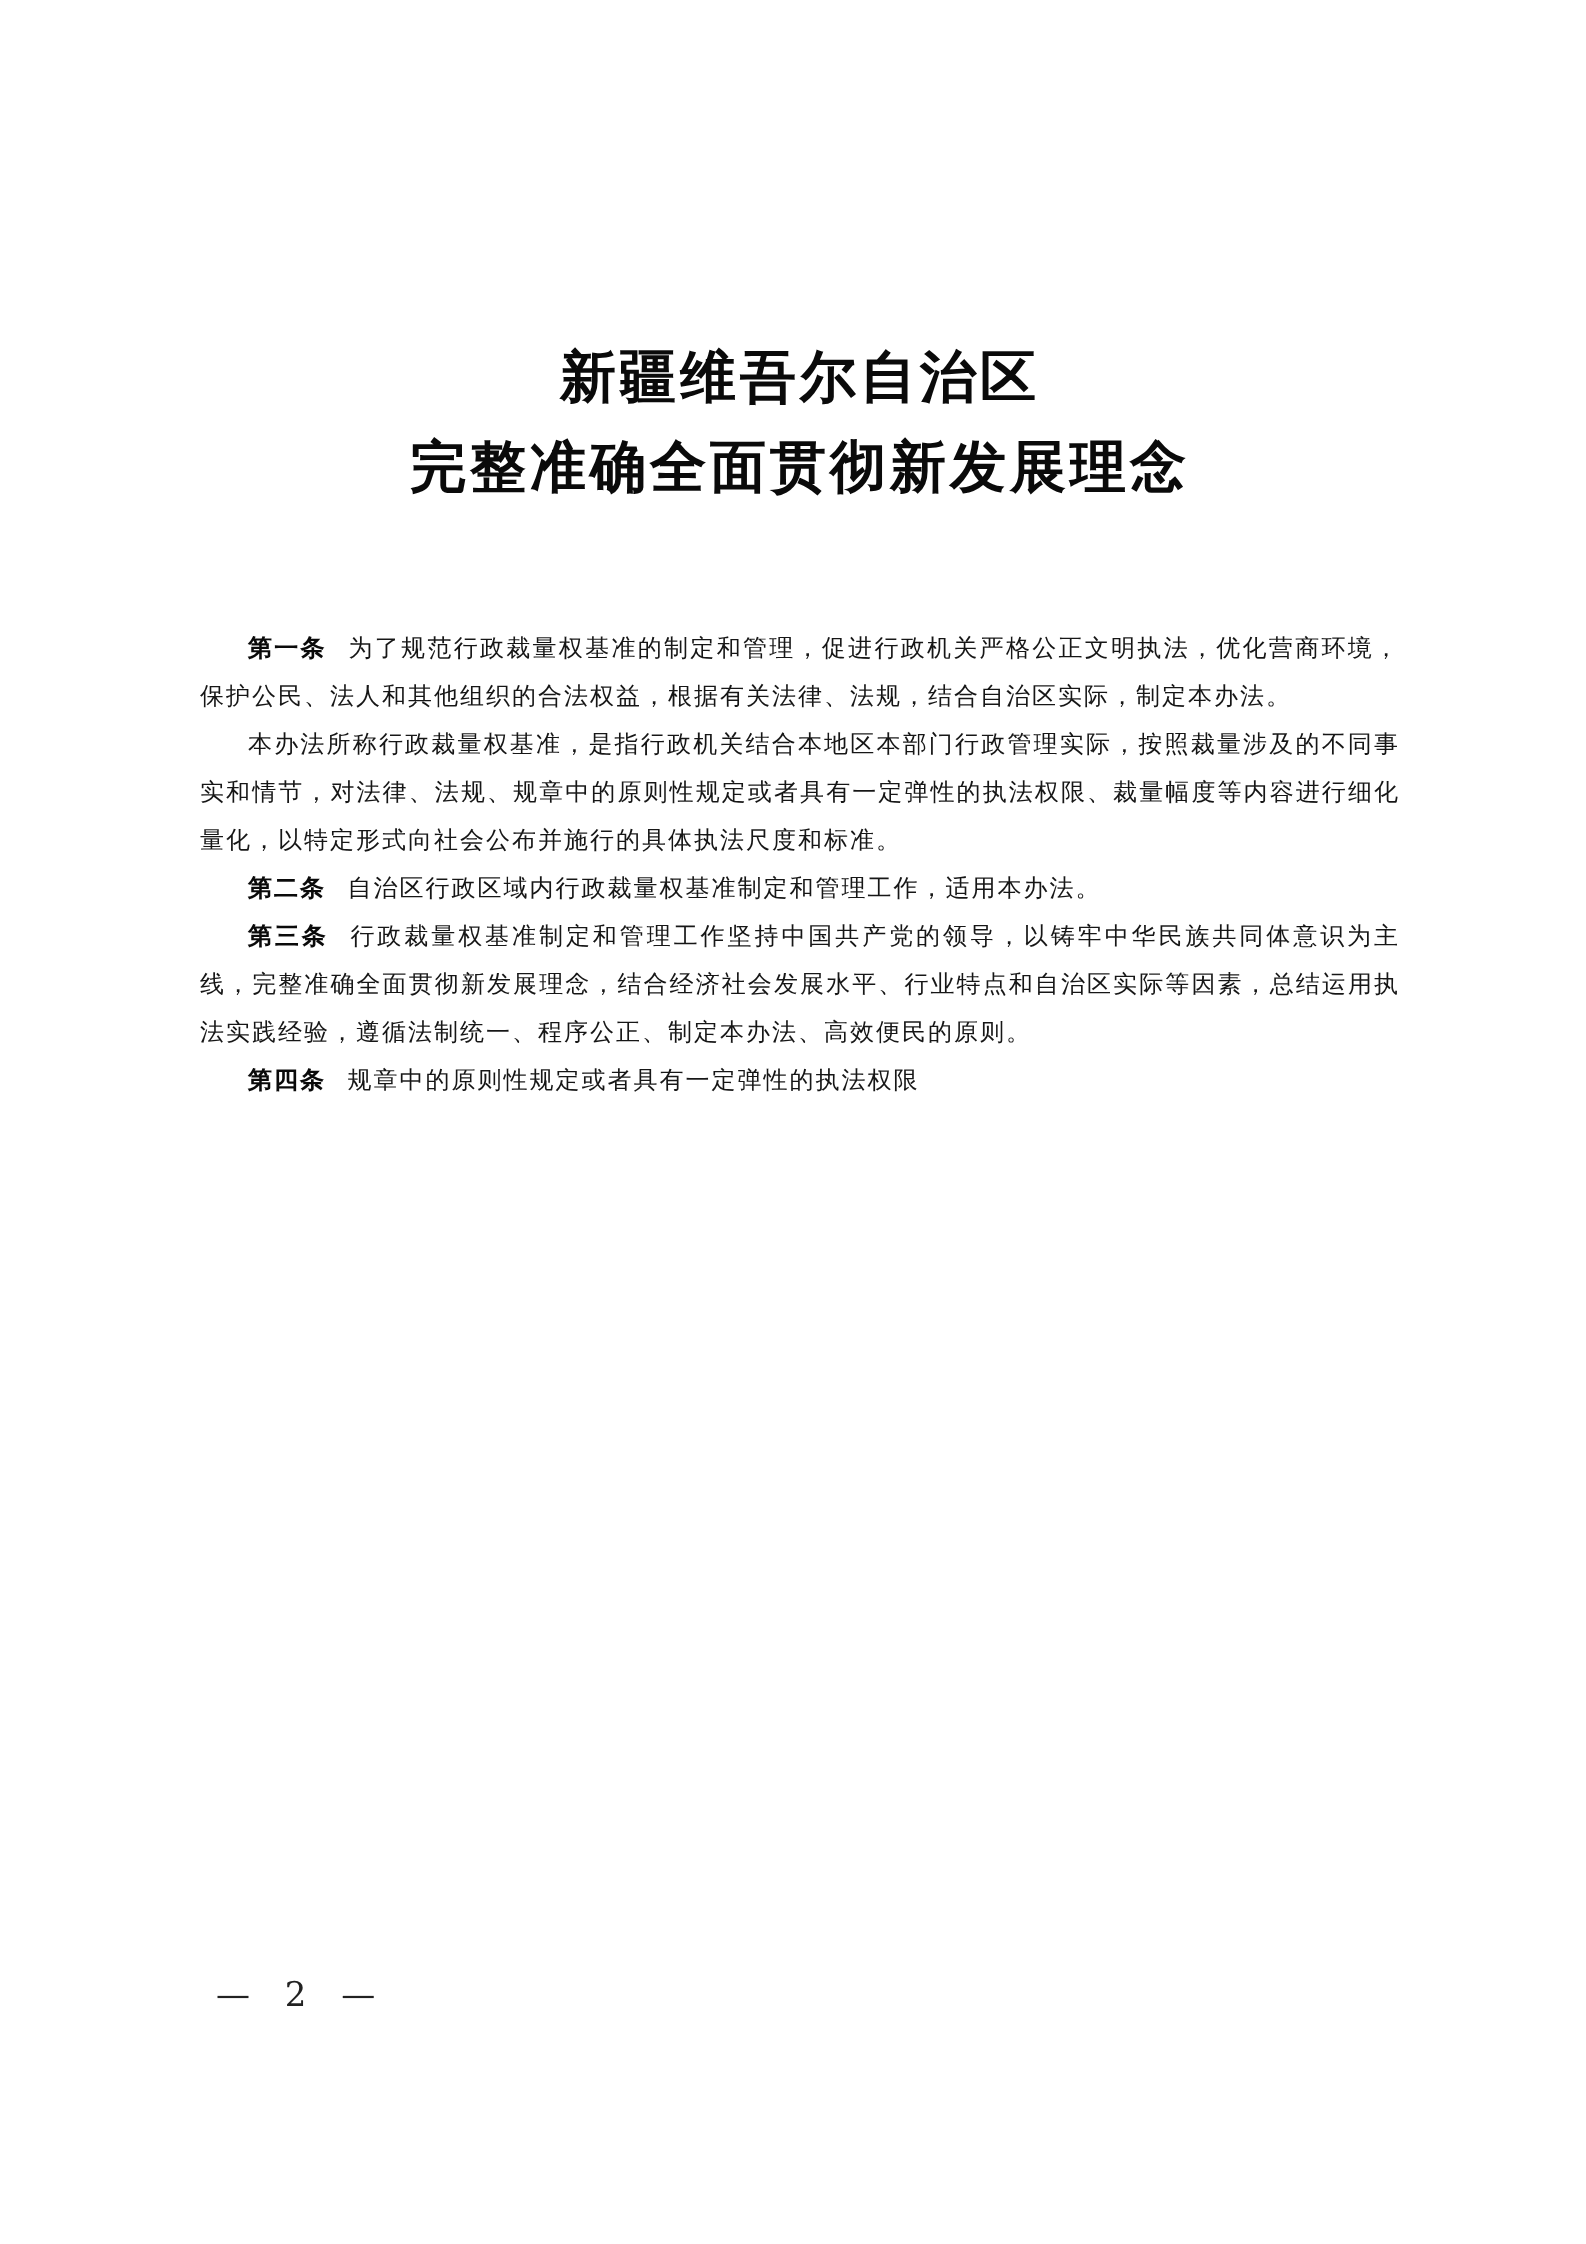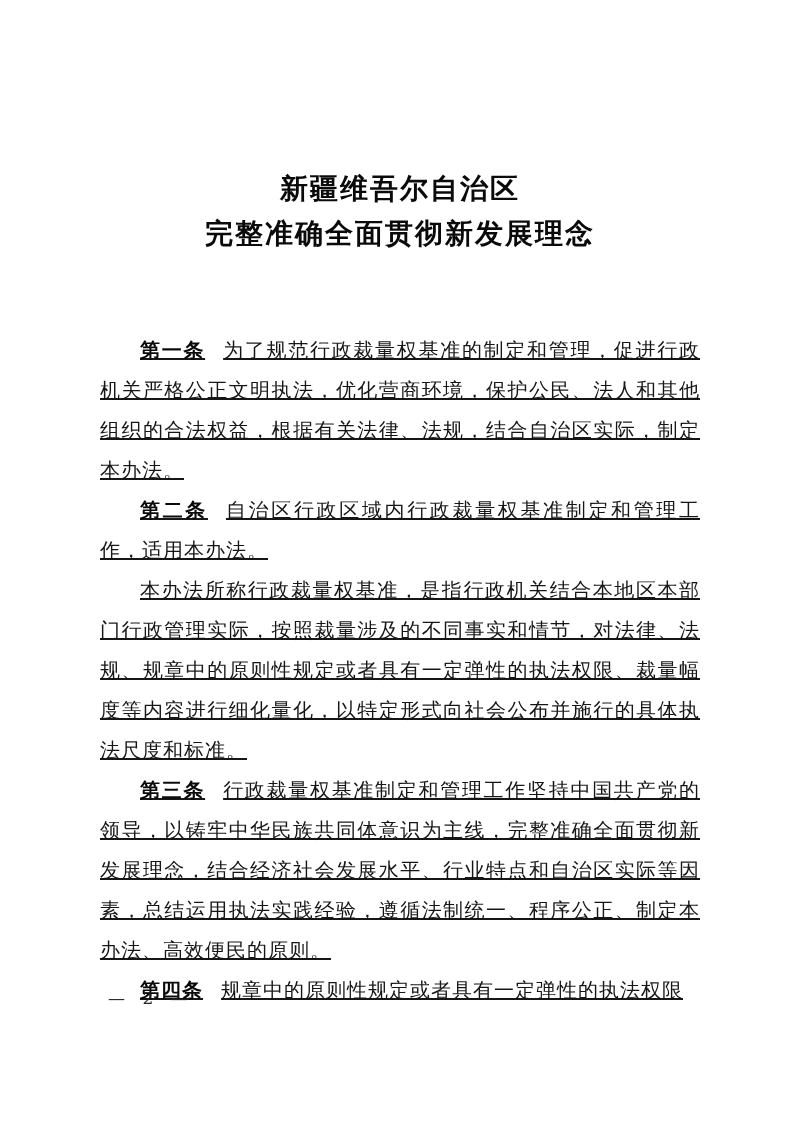--- a/index.html
+++ b/index.html
@@ -13,44 +13,43 @@
     height: 1122px;
     background: #ffffff;
     color: #111111;
     overflow: hidden;
     box-sizing: border-box;
     padding: 166px 93px 0 100px;
     font-family: "DejaVu Serif", serif;
   }
   .title-block {
     text-align: center;
-    margin: 0 0 74px 0;
+    margin: 0 0 56px 0;
   }
   .title-line {
     margin: 0;
     font-family: "DejaVu Sans", sans-serif;
     font-weight: bold;
     font-size: 28px;
     line-height: 45px;
     letter-spacing: 2px;
     color: #0a0a0a;
   }
   .body-text {
     width: 600px;
   }
   .para {
     margin: 0;
-    font-size: 20px;
-    line-height: 40px;
+    font-size: 12px;
+    line-height: 24px;
     letter-spacing: 1px;
     text-align: justify;
     text-justify: inter-ideograph;
     text-indent: 2em;
     color: #161616;
-    text-decoration: underline;
   }
   .article-label {
     font-family: "DejaVu Sans", sans-serif;
     font-weight: bold;
     color: #0a0a0a;
     margin-right: 0.9em;
   }
   .article-label:empty {
     margin-right: 0;
   }
@@ -72,23 +71,23 @@
 
   <div class="title-block">
     <h1 class="title-line">新疆维吾尔自治区</h1>
     <h1 class="title-line">完整准确全面贯彻新发展理念</h1>
   </div>
 
   <div class="body-text">
 
     <p class="para"><span class="article-label">第一条</span><span>为了规范行政裁量权基准的制定和管理，促进行政机关严格公正文明执法，优化营商环境，保护公民、法人和其他组织的合法权益，根据有关法律、法规，结合自治区实际，制定本办法。</span></p>
 
+    <p class="para"><span class="article-label"></span><span>本办法所称行政裁量权基准，是指行政机关结合本地区本部门行政管理实际，按照裁量涉及的不同事实和情节，对法律、法规、规章中的原则性规定或者具有一定弹性的执法权限、裁量幅度等内容进行细化量化，以特定形式向社会公布并施行的具体执法尺度和标准。</span></p>
+
     <p class="para"><span class="article-label">第二条</span><span>自治区行政区域内行政裁量权基准制定和管理工作，适用本办法。</span></p>
-
-    <p class="para"><span class="article-label"></span><span>本办法所称行政裁量权基准，是指行政机关结合本地区本部门行政管理实际，按照裁量涉及的不同事实和情节，对法律、法规、规章中的原则性规定或者具有一定弹性的执法权限、裁量幅度等内容进行细化量化，以特定形式向社会公布并施行的具体执法尺度和标准。</span></p>
 
     <p class="para"><span class="article-label">第三条</span><span>行政裁量权基准制定和管理工作坚持中国共产党的领导，以铸牢中华民族共同体意识为主线，完整准确全面贯彻新发展理念，结合经济社会发展水平、行业特点和自治区实际等因素，总结运用执法实践经验，遵循法制统一、程序公正、制定本办法、高效便民的原则。</span></p>
 
     <p class="para"><span class="article-label">第四条</span><span>规章中的原则性规定或者具有一定弹性的执法权限</span></p>
 
   </div>
 
   <div class="page-footer">— 2 —</div>
 
 </div>

